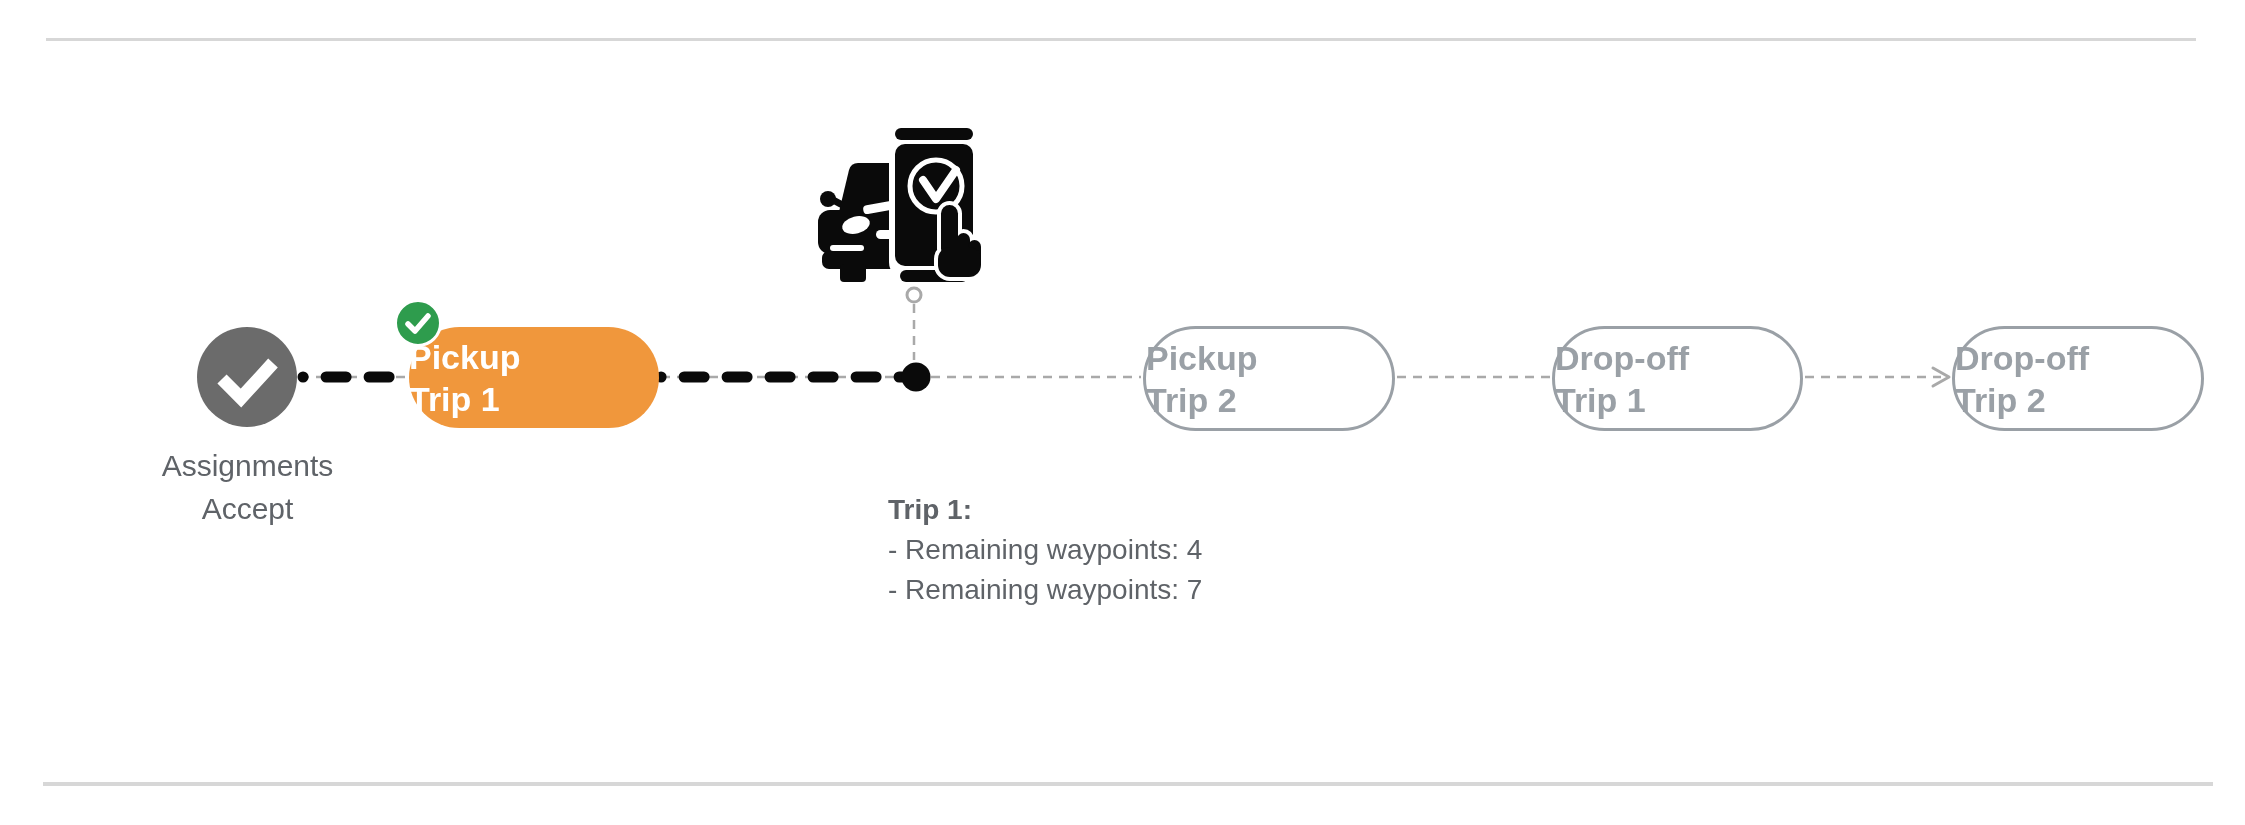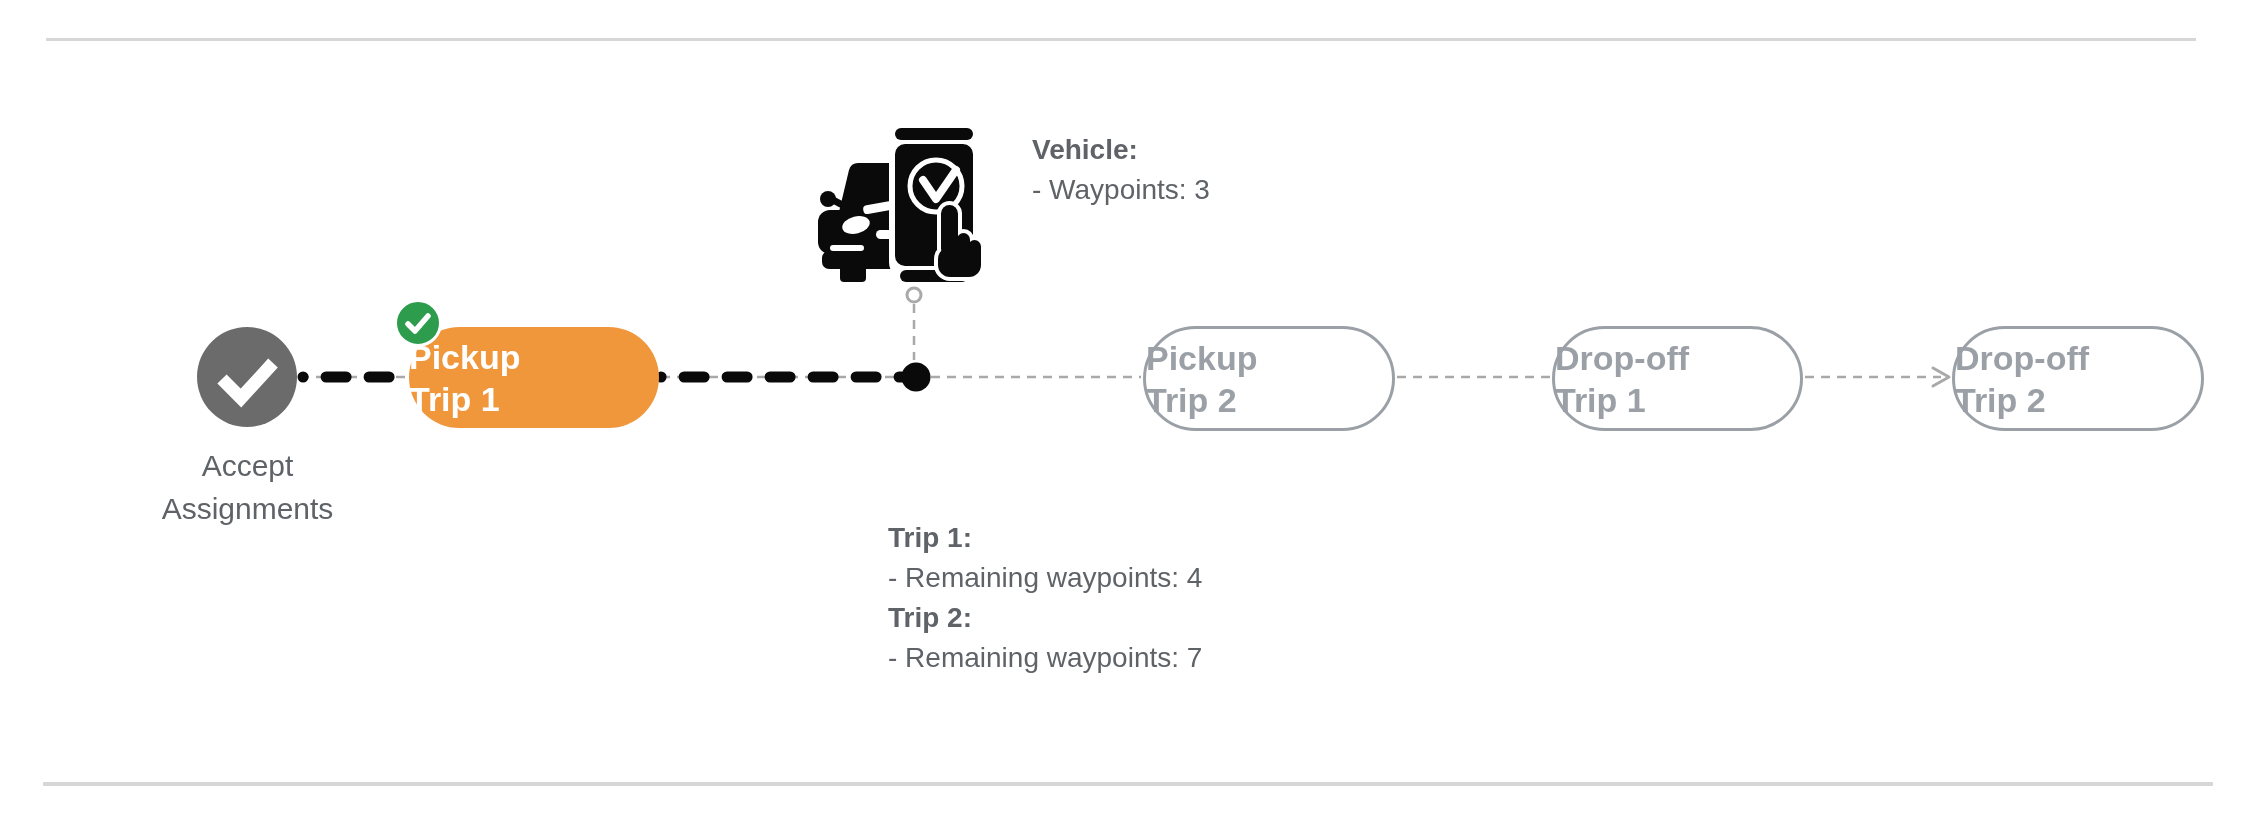--- a/index.html
+++ b/index.html
@@ -67,21 +67,21 @@
   .badge {
     position: absolute; left: 394px; top: 299px; width: 48px; height: 48px;
     box-sizing: border-box; border-radius: 50%;
     background: var(--done-green); border: 3px solid #ffffff;
     display: flex; align-items: center; justify-content: center;
   }
 
   
   .note { position: absolute; color: var(--muted-text); font-size: 28px; line-height: 40px; }
   .note-vehicle { left: 1032px; top: 130px; }
-  .note-trips { left: 888px; top: 490px; margin-top: 28px; }
+  .note-trips { left: 888px; top: 490px; }
   .note-heading { font-weight: 700; }
   .note-line { white-space: pre-wrap; }
 </style>
 </head>
 <body>
 
 <div class="stage">
 
   <div class="rule rule-top"></div>
   <div class="rule rule-bottom"></div>
@@ -138,22 +138,22 @@
       </g>
     </g>
   </svg>
 
   <div class="accept-circle">
     <svg width="100" height="100" viewBox="0 0 100 100">
       <polyline points="25,52 44,71 76,36" fill="none" stroke="#ffffff" stroke-width="13"></polyline>
     </svg>
   </div>
   <div class="accept-label">
+    <div>Assignments</div>
     <div>Accept</div>
-    <div>Assignments</div>
   </div>
 
   <div class="pill pill-active">
     <div class="pill-line">Pickup</div>
     <div class="pill-line">Trip 1</div>
   </div>
 
   <div class="badge">
     <svg width="42" height="42" viewBox="0 0 42 42">
       <polyline points="11,22 18,29 31,14" fill="none" stroke="#ffffff" stroke-width="5.5" stroke-linecap="round" stroke-linejoin="round"></polyline>
@@ -166,25 +166,20 @@
   </div>
   <div class="pill pill-pending pill-d1">
     <div class="pill-line">Drop-off</div>
     <div class="pill-line">Trip 1</div>
   </div>
   <div class="pill pill-pending pill-d2">
     <div class="pill-line">Drop-off</div>
     <div class="pill-line">Trip 2</div>
   </div>
 
-  <div class="note note-vehicle">
-    <div class="note-heading">Vehicle:</div>
-    <div class="note-line">- Waypoints: 3</div>
-  </div>
 
   <div class="note note-trips">
     <div class="note-heading">Trip 1:</div>
     <div class="note-line">- Remaining waypoints: 4</div>
-    <div class="note-heading">Trip 2:</div>
     <div class="note-line">- Remaining waypoints: 7</div>
   </div>
 
 </div>
 
 </body></html>

